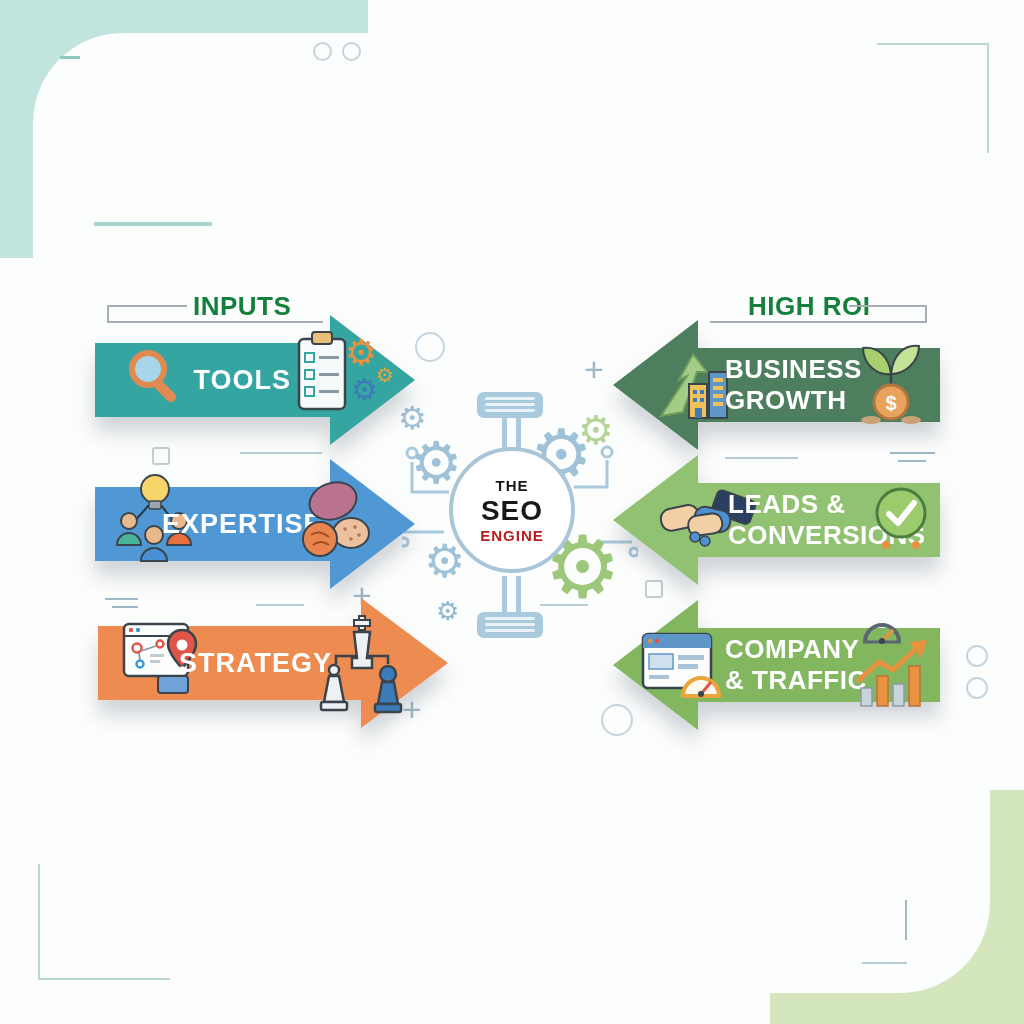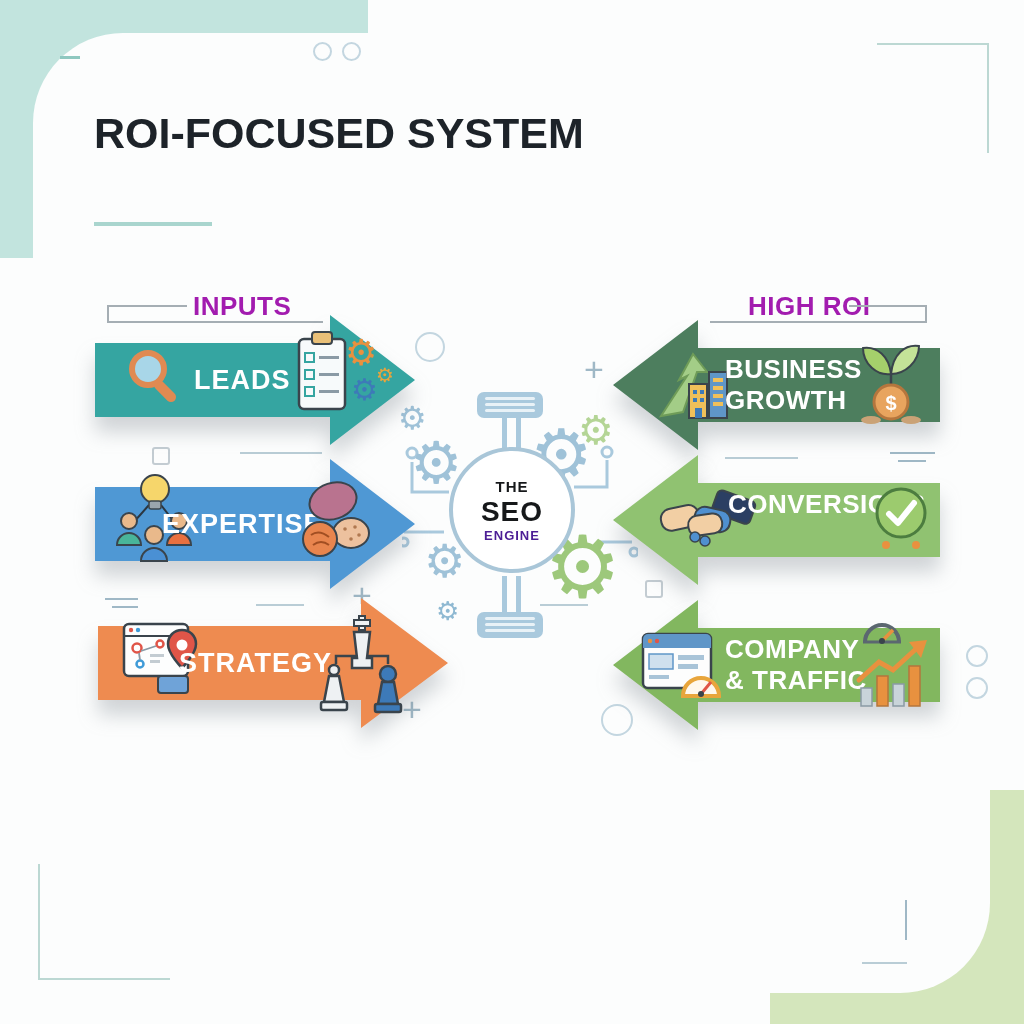--- a/index.html
+++ b/index.html
@@ -20,40 +20,40 @@
   .sq-outline{border:2px solid #c3ccd2;border-radius:3px;background:transparent;}
   .plus{color:#9fb8c6;font-size:34px;font-weight:400;line-height:1;}
   .thin-line{height:2px;background:#b9cdd6;}
   .dash{height:2px;background:#9fb8c6;}
 
   
   .title{left:94px;top:106px;font-size:43px;line-height:55px;font-weight:800;color:#1d2329;letter-spacing:0px;}
   .title-underline{left:94px;top:222px;width:118px;height:4px;background:#a9d5ce;}
 
   
-  .col-head{font-size:26px;font-weight:700;color:#a21caf;letter-spacing:.5px;}
+  .col-head{font-size:26px;font-weight:700;color:#15803d;letter-spacing:.5px;}
   .h-line{position:absolute;background:#a5aeb4;}
 
   
   .arrow{position:absolute;width:350px;height:130px;}
   .arrow svg.shape{position:absolute;left:0;top:0;filter:drop-shadow(0 15px 10px rgba(105,115,125,.30));}
   .fill-tools{fill:#35a5a1;} .fill-expertise{fill:#4f98d4;} .fill-strategy{fill:#ee8b50;}
   .fill-bg{fill:#4d7e5e;} .fill-leads{fill:#90c271;} .fill-rank{fill:#82b75f;}
   .arrow-label{position:absolute;color:#ffffff;font-weight:700;font-size:27px;letter-spacing:1px;white-space:nowrap;}
   .arrow-label.two{font-size:26px;line-height:31px;letter-spacing:.5px;}
   .icon{position:absolute;}
   .gear{position:absolute;font-family:"DejaVu Sans",sans-serif;line-height:1;}
 
   
   .engine{left:402px;top:392px;width:236px;height:246px;z-index:1;}
   .engine-circle{position:absolute;left:47px;top:55px;width:118px;height:118px;background:#ffffff;border:4px solid #a9c6d8;
     border-radius:50%;display:flex;flex-direction:column;align-items:center;justify-content:center;z-index:2;}
   .eng-l1{font-size:15px;font-weight:800;color:#16181a;letter-spacing:1px;}
   .eng-l2{font-size:28px;font-weight:800;color:#16181a;letter-spacing:1px;line-height:33px;}
-  .eng-l3{font-size:13px;font-weight:700;color:#4c1d95;letter-spacing:1px;}
+  .eng-l3{font-size:15px;font-weight:700;color:#b91c1c;letter-spacing:1px;}
   .server{position:absolute;width:66px;height:26px;background:#a9c9dd;border-radius:7px;z-index:0;padding:5px 8px;box-sizing:border-box;}
   .srv-line{height:3px;background:#e9f2f7;border-radius:2px;margin-bottom:3px;}
   .trunk{position:absolute;width:5px;background:#a9c9dd;z-index:0;}
 
   .z2{z-index:2;}
 </style>
 </head>
 <body>
 
 <div class="canvas">
@@ -82,21 +82,20 @@
   <div class="abs thin-line" style="left:256px;top:604px;width:48px;"></div>
   <div class="abs thin-line" style="left:540px;top:604px;width:48px;"></div>
   <div class="abs dash" style="left:105px;top:598px;width:33px;"></div>
   <div class="abs dash" style="left:112px;top:606px;width:26px;"></div>
   <div class="abs dash" style="left:890px;top:452px;width:45px;"></div>
   <div class="abs dash" style="left:898px;top:460px;width:28px;"></div>
   <div class="abs dash" style="left:905px;top:900px;width:2px;height:40px;"></div>
   <div class="abs thin-line" style="left:862px;top:962px;width:45px;"></div>
 
   <div class="abs title">
-    <div>ROI-FOCUSED SYSTEM</div>
   </div>
   <div class="abs title-underline"></div>
 
   <div class="abs col-head" style="left:193px;top:291px;">INPUTS</div>
   <div class="h-line" style="left:107px;top:305px;width:80px;height:2px;"></div>
   <div class="h-line" style="left:107px;top:305px;width:2px;height:18px;"></div>
   <div class="h-line" style="left:107px;top:321px;width:216px;height:2px;"></div>
 
   <div class="abs col-head" style="left:748px;top:291px;">HIGH ROI</div>
   <div class="h-line" style="left:849px;top:305px;width:78px;height:2px;"></div>
@@ -147,21 +146,21 @@
   <div class="arrow z2" style="left:95px;top:315px;width:320px;">
     <svg class="shape" width="320" height="130" viewBox="0 0 320 130">
       <polygon class="fill-tools" points="0,28 235,28 235,0 320,65 235,130 235,102 0,102"></polygon>
     </svg>
     <span class="icon" style="left:28px;top:30px;">
       <svg width="64" height="64" viewBox="0 0 64 64">
         <circle cx="25" cy="24" r="16" fill="#a8d6e8" stroke="#e08a52" stroke-width="6"></circle>
         <rect x="36" y="33" width="27" height="10" rx="5" transform="rotate(45 36 33)" fill="#e08a52"></rect>
       </svg>
     </span>
-    <div class="arrow-label" style="left:46%;top:50px;transform:translateX(-50%);">LEADS</div>
+    <div class="arrow-label" style="left:46%;top:50px;transform:translateX(-50%);">TOOLS</div>
     <span class="icon" style="left:200px;top:14px;">
       <svg width="56" height="86" viewBox="0 0 56 86">
         <rect x="4" y="10" width="46" height="70" rx="5" fill="#f7fafb" stroke="#3a444c" stroke-width="2.5"></rect>
         <rect x="17" y="3" width="20" height="12" rx="3" fill="#e9c078" stroke="#3a444c" stroke-width="2"></rect>
         <rect x="10" y="24" width="9" height="9" fill="none" stroke="#35a5a1" stroke-width="2"></rect>
         <rect x="10" y="41" width="9" height="9" fill="none" stroke="#35a5a1" stroke-width="2"></rect>
         <rect x="10" y="58" width="9" height="9" fill="none" stroke="#35a5a1" stroke-width="2"></rect>
         <rect x="24" y="27" width="20" height="3" fill="#8a9aa5"></rect>
         <rect x="24" y="44" width="20" height="3" fill="#8a9aa5"></rect>
         <rect x="24" y="61" width="20" height="3" fill="#8a9aa5"></rect>
@@ -289,20 +288,21 @@
       <svg width="110" height="70" viewBox="0 0 110 70">
         <rect x="62" y="4" width="40" height="24" rx="5" transform="rotate(20 62 4)" fill="#2b3f63" stroke="#3a444c" stroke-width="2"></rect>
         <rect x="2" y="26" width="38" height="22" rx="10" transform="rotate(-12 2 26)" fill="#f2cfa4" stroke="#3a444c" stroke-width="2"></rect>
         <rect x="40" y="20" width="36" height="22" rx="10" transform="rotate(12 40 20)" fill="#4f90d0" stroke="#3a444c" stroke-width="2"></rect>
         <rect x="30" y="32" width="34" height="20" rx="9" transform="rotate(-8 30 32)" fill="#f2cfa4" stroke="#3a444c" stroke-width="2"></rect>
         <circle cx="38" cy="52" r="5" fill="#4f90d0" stroke="#3a444c" stroke-width="1.5"></circle>
         <circle cx="48" cy="56" r="5" fill="#4f90d0" stroke="#3a444c" stroke-width="1.5"></circle>
       </svg>
     </span>
     <div class="arrow-label two" style="left:115px;top:34px;">
+      <div>LEADS &amp;</div>
       <div>CONVERSIONS</div>
     </div>
     <span class="icon" style="left:255px;top:28px;">
       <svg width="66" height="74" viewBox="0 0 66 74">
         <circle cx="33" cy="30" r="24" fill="#9ccb6e" stroke="#4c7d3f" stroke-width="3"></circle>
         <path d="M21,31 L30,40 L46,20" fill="none" stroke="#ffffff" stroke-width="6" stroke-linecap="round" stroke-linejoin="round"></path>
         <circle cx="18" cy="62" r="4" fill="#e8913f"></circle>
         <circle cx="48" cy="62" r="4" fill="#e8913f"></circle>
       </svg>
     </span>

